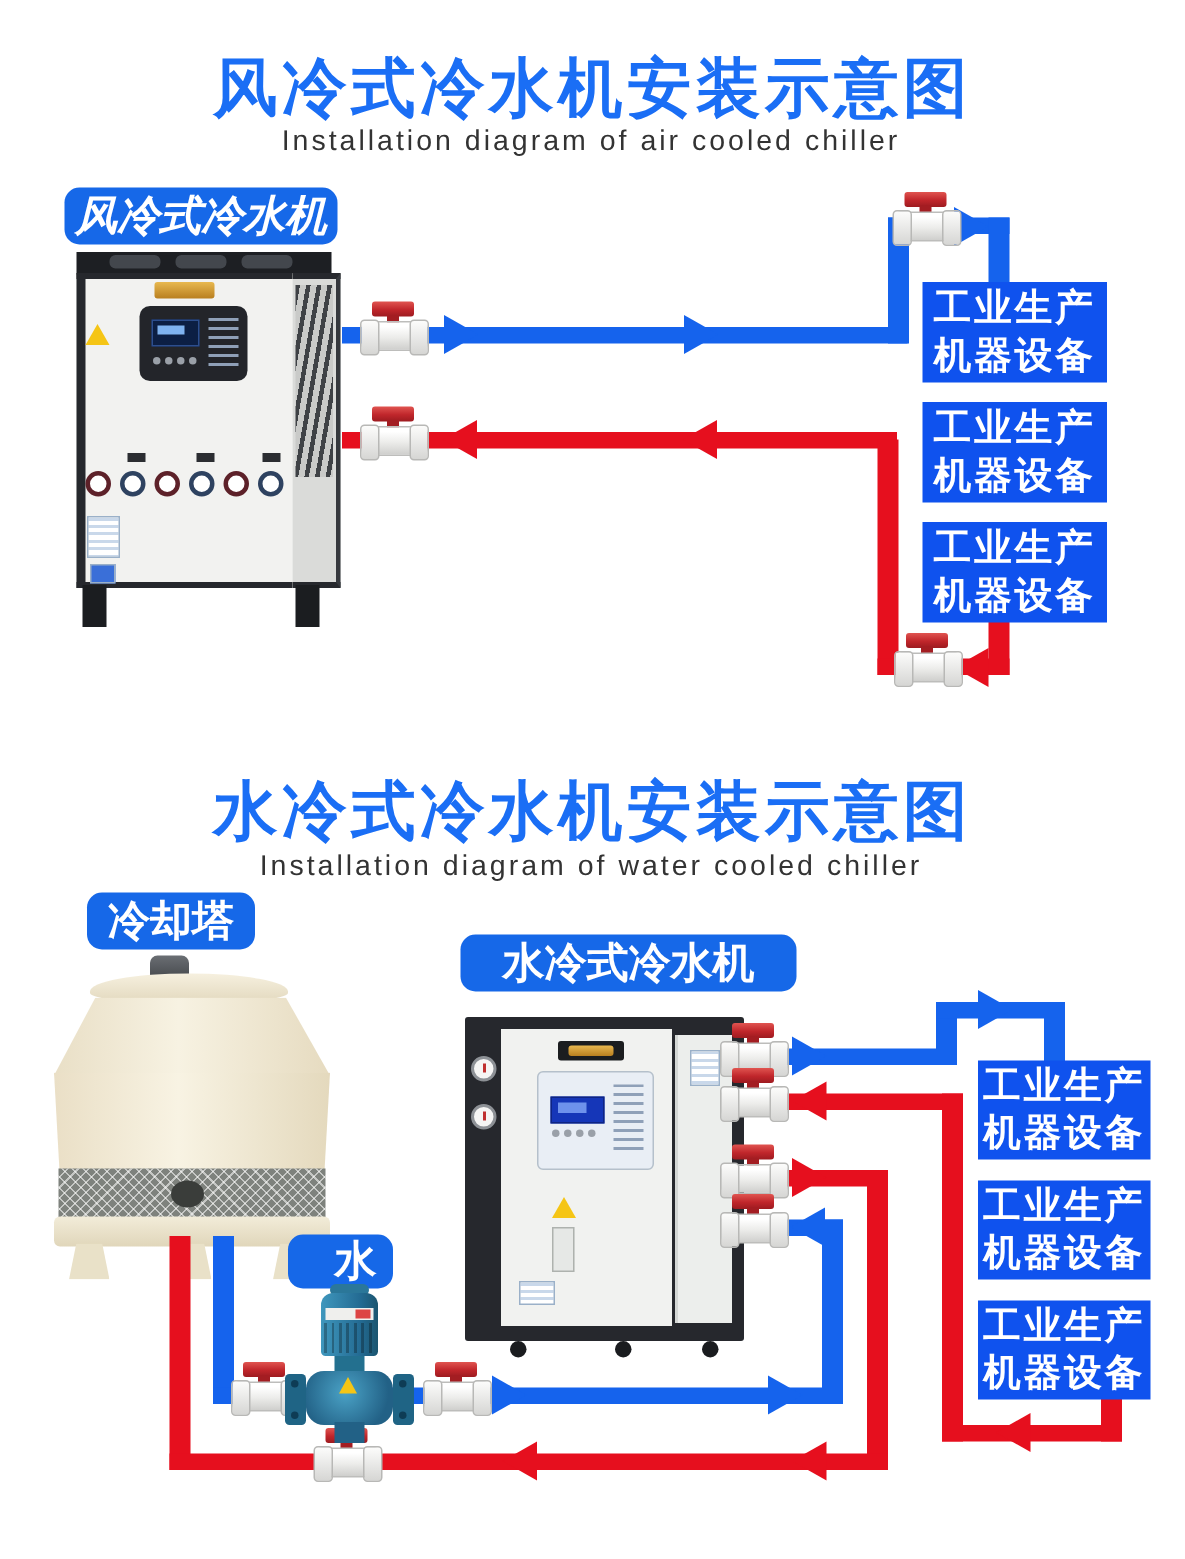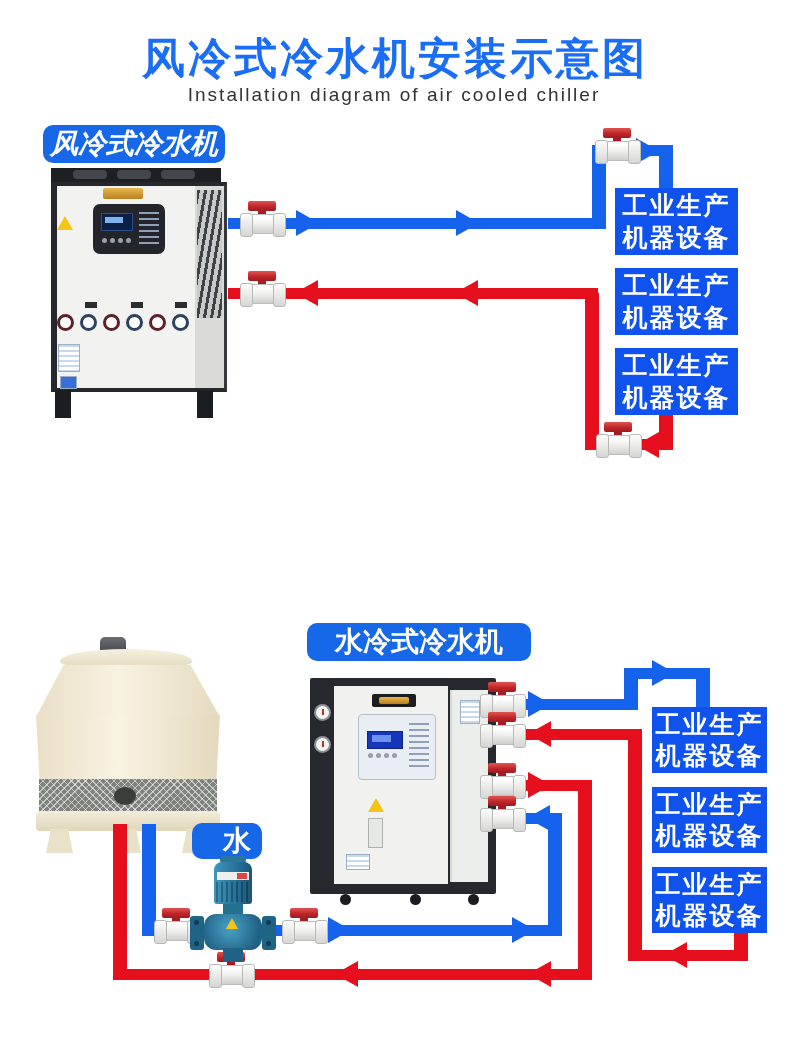--- a/index.html
+++ b/index.html
@@ -189,21 +189,24 @@
   </div>
   <div class="eqbox" style="left:615px;top:268px;">
     <span>工业生产</span>
     <span>机器设备</span>
   </div>
   <div class="eqbox" style="left:615px;top:348px;">
     <span>工业生产</span>
     <span>机器设备</span>
   </div>
 
-
+  <div class="title" style="top:512px;">水冷式冷水机安装示意图</div>
+  <div class="subtitle" style="top:567px;">Installation diagram of water cooled chiller</div>
+
+  <div class="pill" style="left:58px;top:595px;width:112px;">冷却塔</div>
   <div class="pill" style="left:307px;top:623px;width:224px;">水冷式冷水机</div>
 
   <div class="machine" style="left:36px;top:637px;width:190px;height:218px;">
     <div class="tw-motor"></div>
     <div class="tw-crown"></div>
     <div class="tw-bowl"></div>
     <div class="tw-body"></div>
     <div class="tw-mesh"></div>
     <div class="tw-hub"></div>
     <div class="tw-basin"></div>

